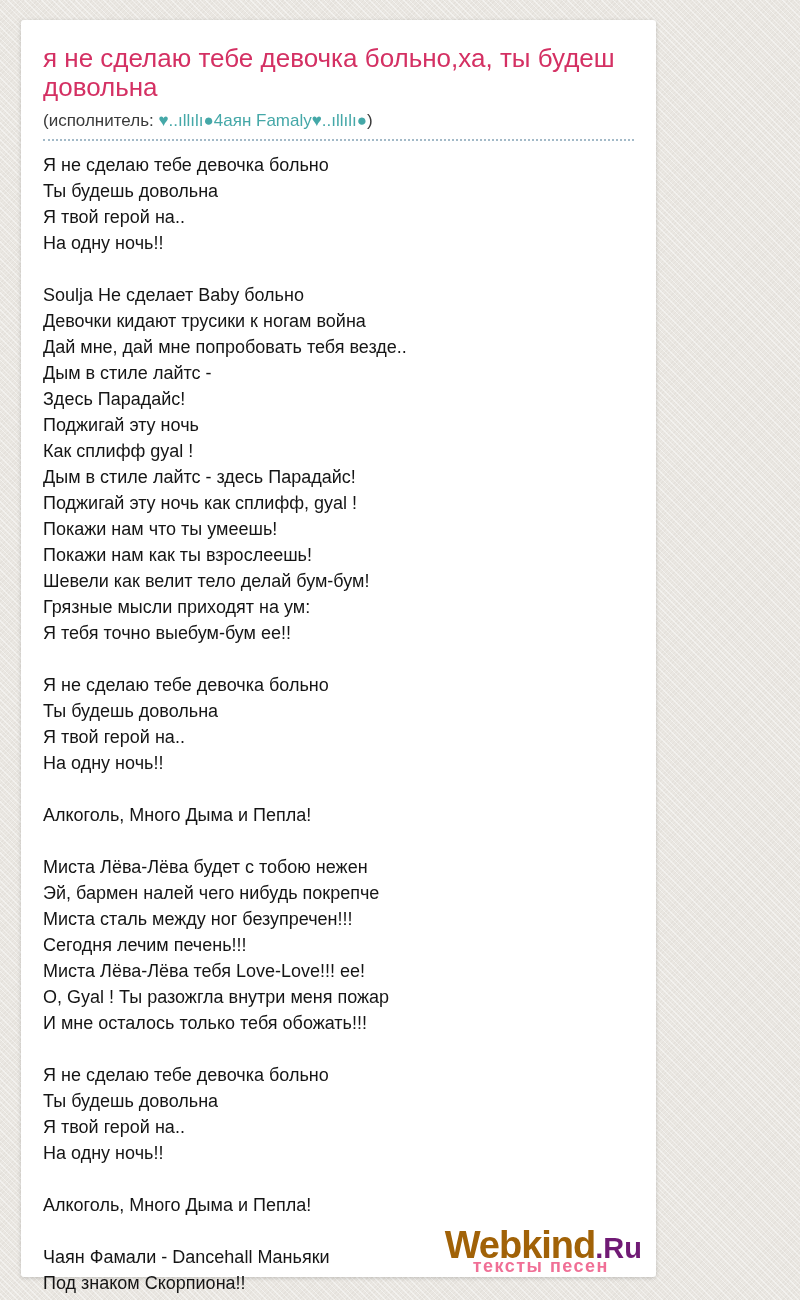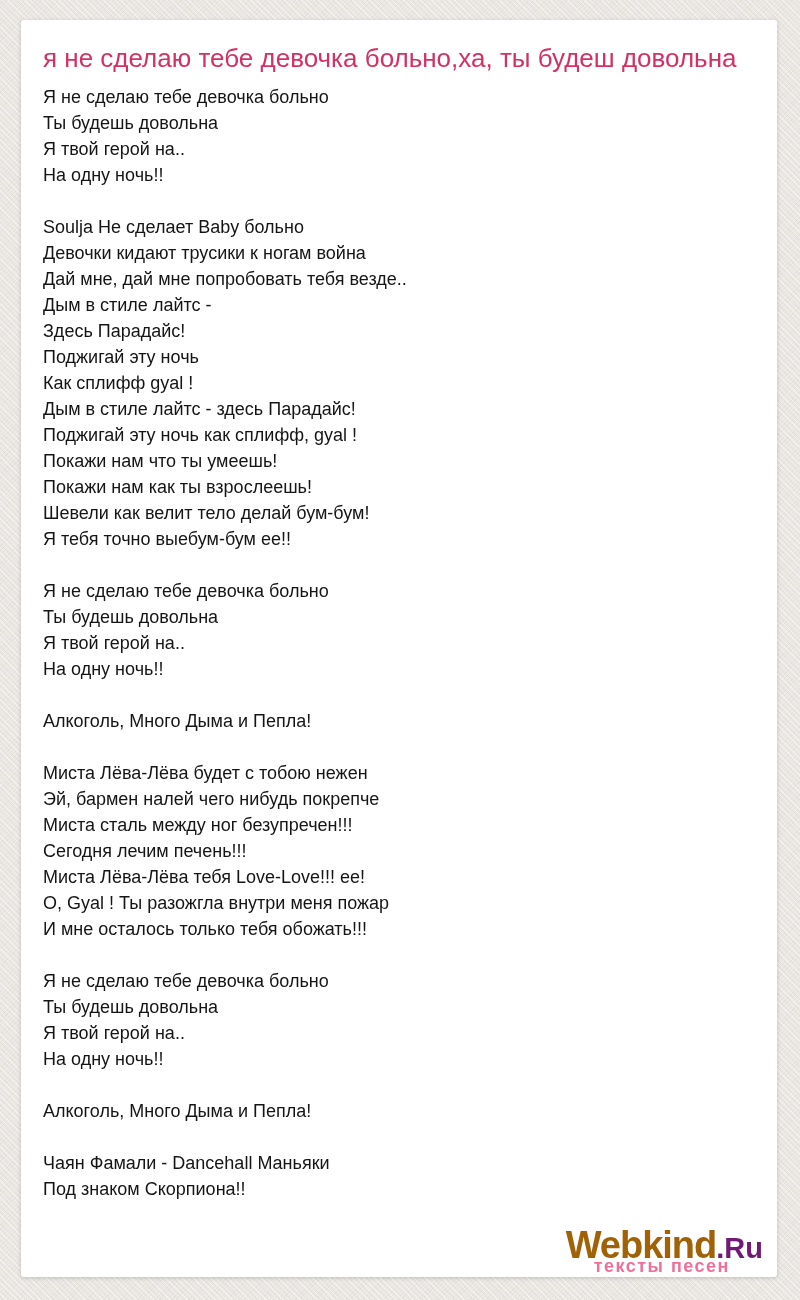--- a/index.html
+++ b/index.html
@@ -14,21 +14,21 @@
     font-family: "Liberation Sans", "DejaVu Sans", sans-serif;
     background-color: #eae7e2;
     background-image:
       repeating-linear-gradient(45deg, rgba(255,255,255,.45) 0 1px, transparent 1px 4px),
       repeating-linear-gradient(-45deg, rgba(120,110,95,.05) 0 1px, transparent 1px 3px);
   }
   .card {
     position: absolute;
     left: 21px;
     top: 20px;
-    width: 756px;
+    width: 635px;
     height: 1257px;
     background: #ffffff;
     border-radius: 3px;
     box-shadow: 0 1px 4px rgba(0,0,0,0.18);
     box-sizing: border-box;
     padding: 24px 22px 0 22px;
   }
   .title {
     margin: 0 0 10px 0;
     font-size: 26px;
@@ -90,39 +90,43 @@
     margin-right: 33px;
   }
 </style>
 </head>
 <body>
 
 <div class="card">
 
   <h1 class="title">я не сделаю тебе девочка больно,ха, ты будеш довольна</h1>
 
+  <div class="performer">
+    <span>(исполнитель: </span><a class="artist-link">♥..ıllılı●4аян Famaly♥..ıllılı●</a><span>)</span>
+  </div>
 
   <div class="lyrics">
       <div class="lyric-line">Я не сделаю тебе девочка больно</div>
       <div class="lyric-line">Ты будешь довольна</div>
       <div class="lyric-line">Я твой герой на..</div>
       <div class="lyric-line">На одну ночь!!</div>
       <div class="lyric-line">&nbsp;</div>
       <div class="lyric-line">Soulja Не сделает Baby больно</div>
       <div class="lyric-line">Девочки кидают трусики к ногам война</div>
       <div class="lyric-line">Дай мне, дай мне попробовать тебя везде..</div>
       <div class="lyric-line">Дым в стиле лайтс -</div>
       <div class="lyric-line">Здесь Парадайс!</div>
       <div class="lyric-line">Поджигай эту ночь</div>
       <div class="lyric-line">Как сплифф gyal !</div>
       <div class="lyric-line">Дым в стиле лайтс - здесь Парадайс!</div>
       <div class="lyric-line">Поджигай эту ночь как сплифф, gyal !</div>
       <div class="lyric-line">Покажи нам что ты умеешь!</div>
       <div class="lyric-line">Покажи нам как ты взрослеешь!</div>
       <div class="lyric-line">Шевели как велит тело делай бум-бум!</div>
+      <div class="lyric-line">Грязные мысли приходят на ум:</div>
       <div class="lyric-line">Я тебя точно выебум-бум ее!!</div>
       <div class="lyric-line">&nbsp;</div>
       <div class="lyric-line">Я не сделаю тебе девочка больно</div>
       <div class="lyric-line">Ты будешь довольна</div>
       <div class="lyric-line">Я твой герой на..</div>
       <div class="lyric-line">На одну ночь!!</div>
       <div class="lyric-line">&nbsp;</div>
       <div class="lyric-line">Алкоголь, Много Дыма и Пепла!</div>
       <div class="lyric-line">&nbsp;</div>
       <div class="lyric-line">Миста Лёва-Лёва будет с тобою нежен</div>

